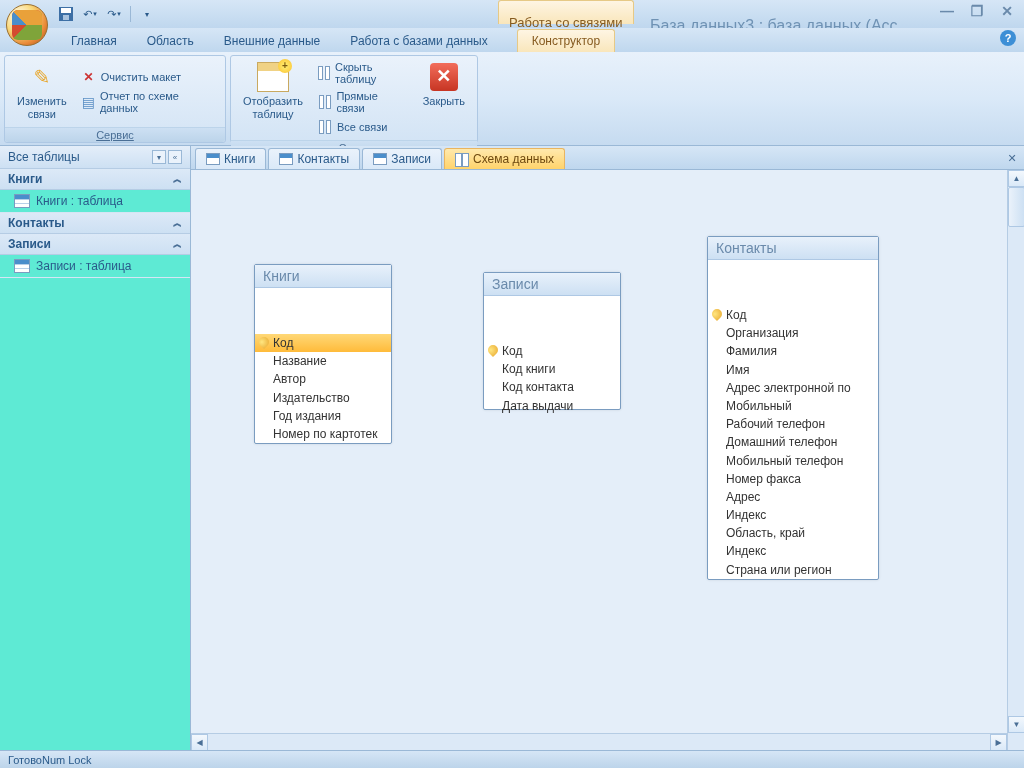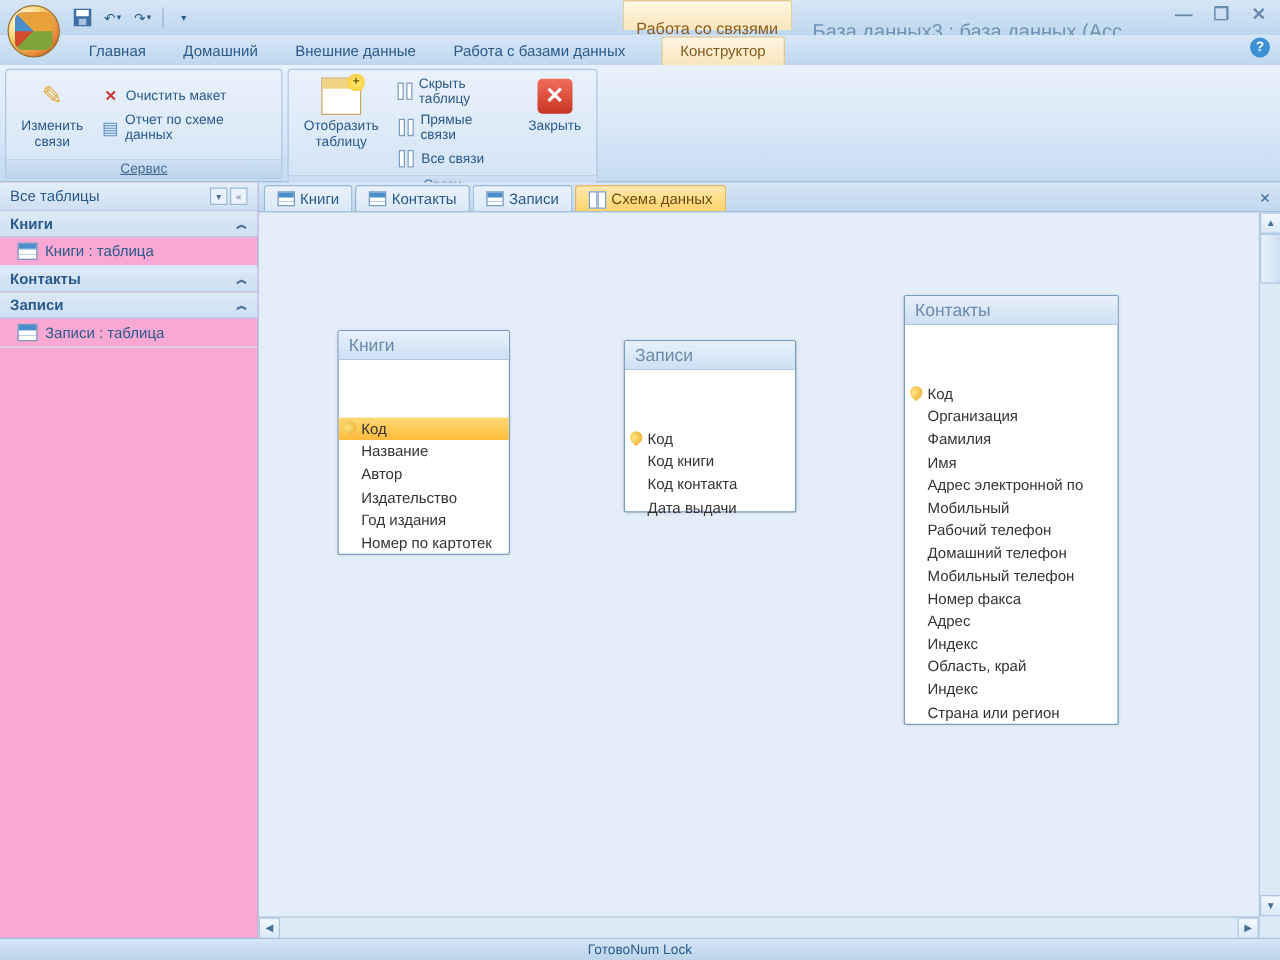--- a/index.html
+++ b/index.html
@@ -30,21 +30,21 @@
 .rgroup-body { display: flex; padding: 3px 6px; flex: 1; }
 .rgroup-label { text-align: center; font-size: 11px; color: #4a6f96; background: linear-gradient(#cde0f3,#bcd4ea); border-top: 1px solid #bcd4ea; padding: 1px 0; border-radius:0 0 3px 3px;text-decoration:underline;}
 .big-btn { display: flex; flex-direction: column; align-items: center; padding: 2px 6px; cursor: pointer; text-align: center; font-size: 11px; color: #2a5a8a; line-height:1.2; border-radius:3px;}
 .big-icon { width: 32px; height: 32px; margin-bottom: 2px; display:flex;align-items:center;justify-content:center;}
 .small-btns { display: flex; flex-direction: column; gap: 1px; justify-content: center; margin-left:4px;}
 .small-btn { display: flex; align-items: center; gap: 4px; padding: 2px 4px; font-size: 11px; color: #2a5a8a; cursor: pointer; border-radius:3px;}
 .small-icon{width:16px;height:16px;display:flex;align-items:center;justify-content:center;}
 
 
 .main { display: flex; height: 604px; }
-.navpane { width: 207px; background: #f9a8d4; border-right: 1px solid #9ab8d6; display: flex; flex-direction: column; }
+.navpane { width: 191px; background: #5eead4; border-right: 1px solid #9ab8d6; display: flex; flex-direction: column; }
 .nav-header { background: linear-gradient(#e4eef9,#cde0f3); padding: 4px 8px; display: flex; align-items: center; justify-content: space-between; border-bottom: 1px solid #b5cce4; font-size:12px; color:#2a5a8a;}
 .nav-header-btns{display:flex;gap:2px;}
 .nav-hbtn{width:14px;height:14px;border:1px solid #9ab8d6;background:#eaf2fb;font-size:8px;display:flex;align-items:center;justify-content:center;cursor:pointer;color:#4a6f96;}
 .nav-group-header { background: linear-gradient(#dce9f7,#cde0f3); padding: 3px 8px; font-weight: bold; font-size: 12px; color: #2a5a8a; display: flex; justify-content: space-between; align-items: center; border-bottom: 1px solid #b5cce4; cursor:pointer;}
 .collapse-icon{font-size:9px;color:#4a6f96;}
 .nav-item { padding: 4px 8px 4px 14px; display: flex; align-items: center; gap: 6px; font-size: 12px; color: #2a5a8a; cursor: pointer; border-bottom:1px solid #d6e5f4;}
 .table-icon{width:16px;height:14px;background:linear-gradient(#fff 0 33%,#b8d0e8 33% 40%,#fff 40% 66%,#b8d0e8 66% 73%,#fff 73%);border:1px solid #7a9cc0;position:relative;}
 .table-icon::before{content:'';position:absolute;left:0;top:0;width:100%;height:4px;background:#4a8ecb;}
 
 
@@ -67,21 +67,21 @@
 
 
 .tablewin { position: absolute; background: #fff; border: 1px solid #7a9cc0; border-radius: 2px; box-shadow: 0 0 3px rgba(0,0,0,0.1); }
 .tablewin-title { background: linear-gradient(#e8f1fb,#cde0f3); padding: 3px 8px; font-size: 14px; color: #6a8aab; border-bottom: 1px solid #aec8e4; }
 .tablewin-body { padding: 0; margin-top: 46px; }
 .field-row { padding: 1px 6px 1px 18px; font-size: 12px; color: #333; cursor: pointer; position: relative; line-height:1.35;}
 .field-row.key::before { content: ''; position: absolute; left: 4px; top: 3px; width: 10px; height: 10px; background: radial-gradient(circle at 35% 35%, #ffe680, #e8a72e); border-radius: 50% 50% 50% 0; transform: rotate(-45deg); }
 .field-row.selected { background: linear-gradient(#ffd877,#ffbb3a); }
 
 
-.statusbar { height: 18px; background: linear-gradient(#d6e6f6,#bcd4ea); border-top: 1px solid #9ab8d6; display: flex; align-items: center; justify-content: center; padding: 0 8px; font-size: 11px; color: #2a5a8a; }
+.statusbar { height: 18px; background: linear-gradient(#d6e6f6,#bcd4ea); border-top: 1px solid #9ab8d6; display: flex; align-items: center; justify-content: flex-start; padding: 0 8px; font-size: 11px; color: #2a5a8a; }
 
 
 .ico-pencil{color:#e8a72e;font-size:20px;}
 .ico-x{color:#c33;font-size:12px;font-weight:bold;}
 .ico-report{color:#5a8fc4;font-size:14px;}
 .ico-grid{width:32px;height:30px;background:#fff;border:1px solid #c9a960;position:relative;}
 .ico-grid::before{content:'';position:absolute;left:0;top:0;width:100%;height:8px;background:#f0d285;}
 .ico-grid-plus{position:absolute;right:-4px;top:-4px;width:14px;height:14px;background:radial-gradient(#fff176,#fbc02d);border-radius:50%;font-size:10px;color:#7a5910;display:flex;align-items:center;justify-content:center;font-weight:bold;}
 .ico-close-red{width:28px;height:28px;background:linear-gradient(#f26d5b,#c73523);border-radius:4px;color:#fff;font-size:18px;font-weight:bold;display:flex;align-items:center;justify-content:center;}
 .ico-rel{display:flex;gap:2px;}
@@ -118,21 +118,21 @@
   <div class="app-title">База данных3 : база данных (Acc…</div>
   <div class="win-controls">
     <div class="win-btn">—</div>
     <div class="win-btn">❐</div>
     <div class="win-btn">✕</div>
   </div>
 </div>
 
 <div class="ribbon-tabs">
   <div class="rtab">Главная</div>
-  <div class="rtab">Домашний</div>
+  <div class="rtab">Область</div>
   <div class="rtab">Внешние данные</div>
   <div class="rtab">Работа с базами данных</div>
   <div class="rtab context" style="margin-left:14px;">Конструктор</div>
   <div class="help-btn">?</div>
 </div>
 
 <div class="ribbon">
   <div class="rgroup" style="width:222px;">
     <div class="rgroup-body">
       <div class="big-btn">

